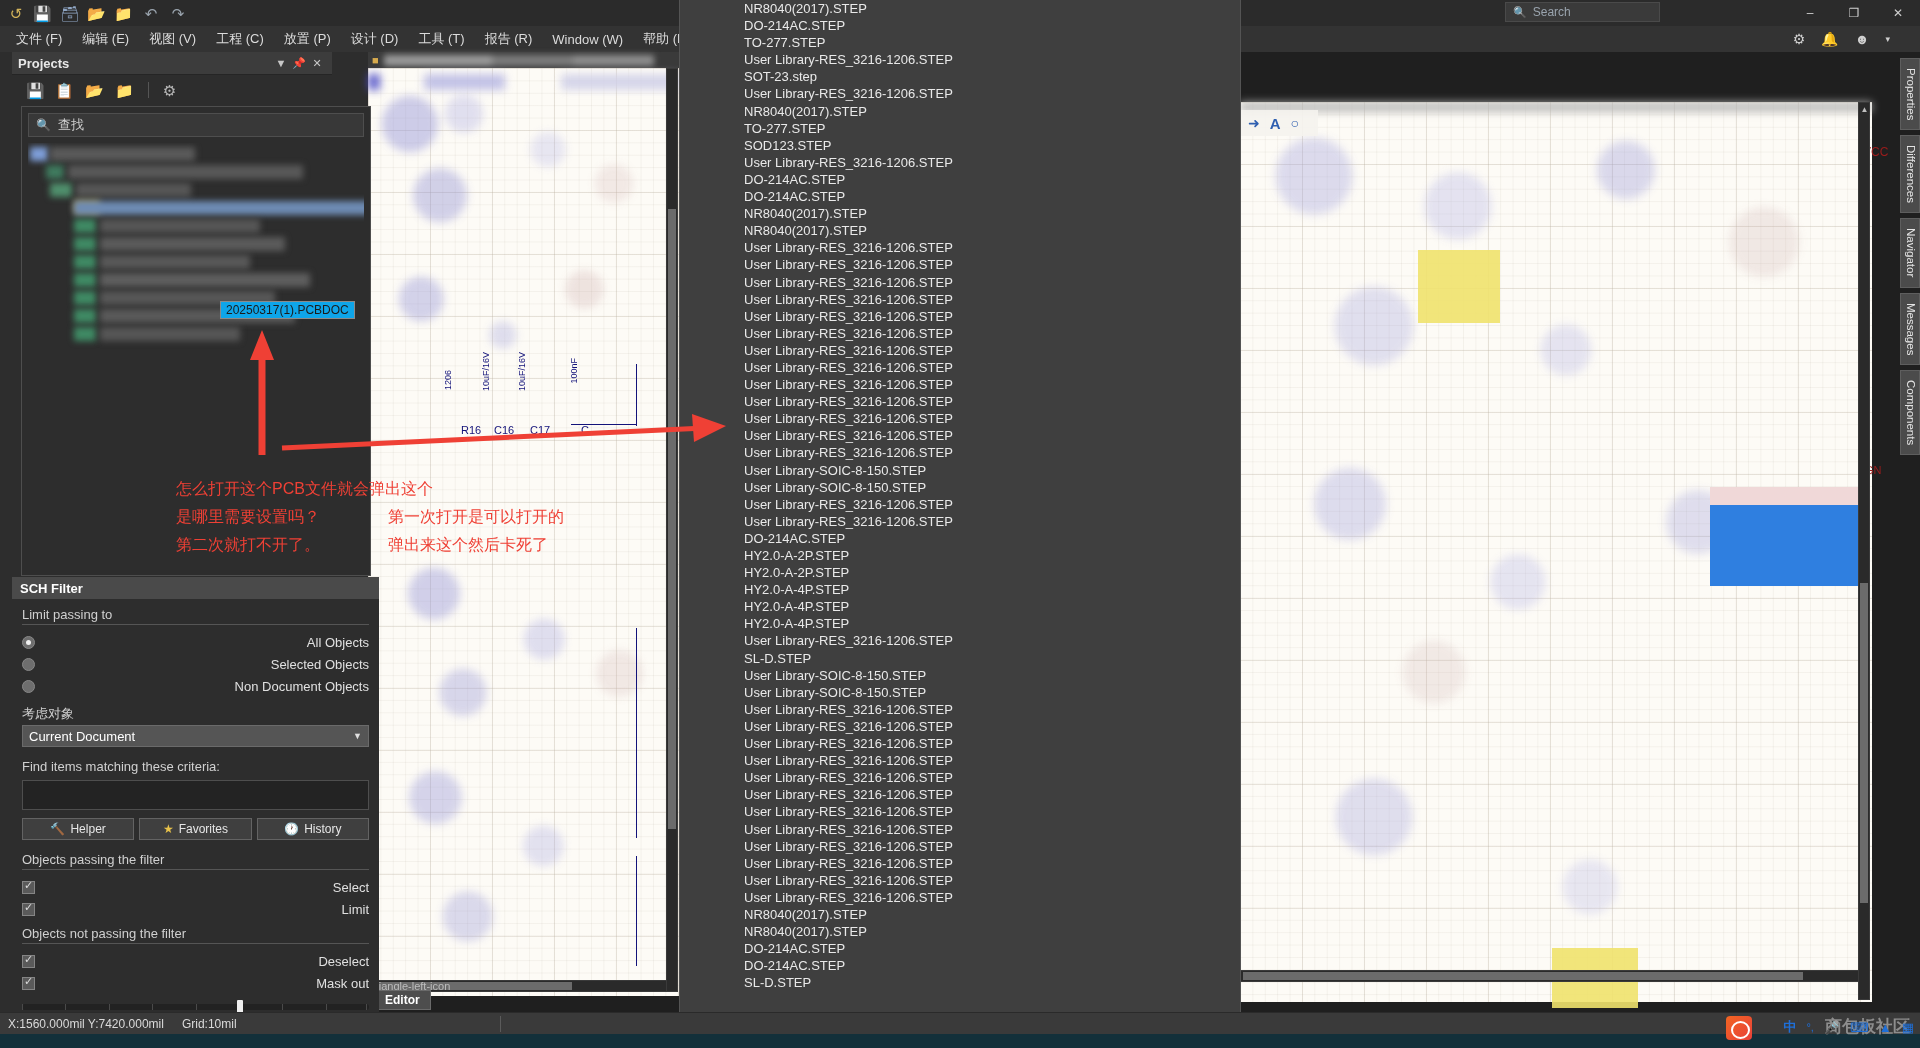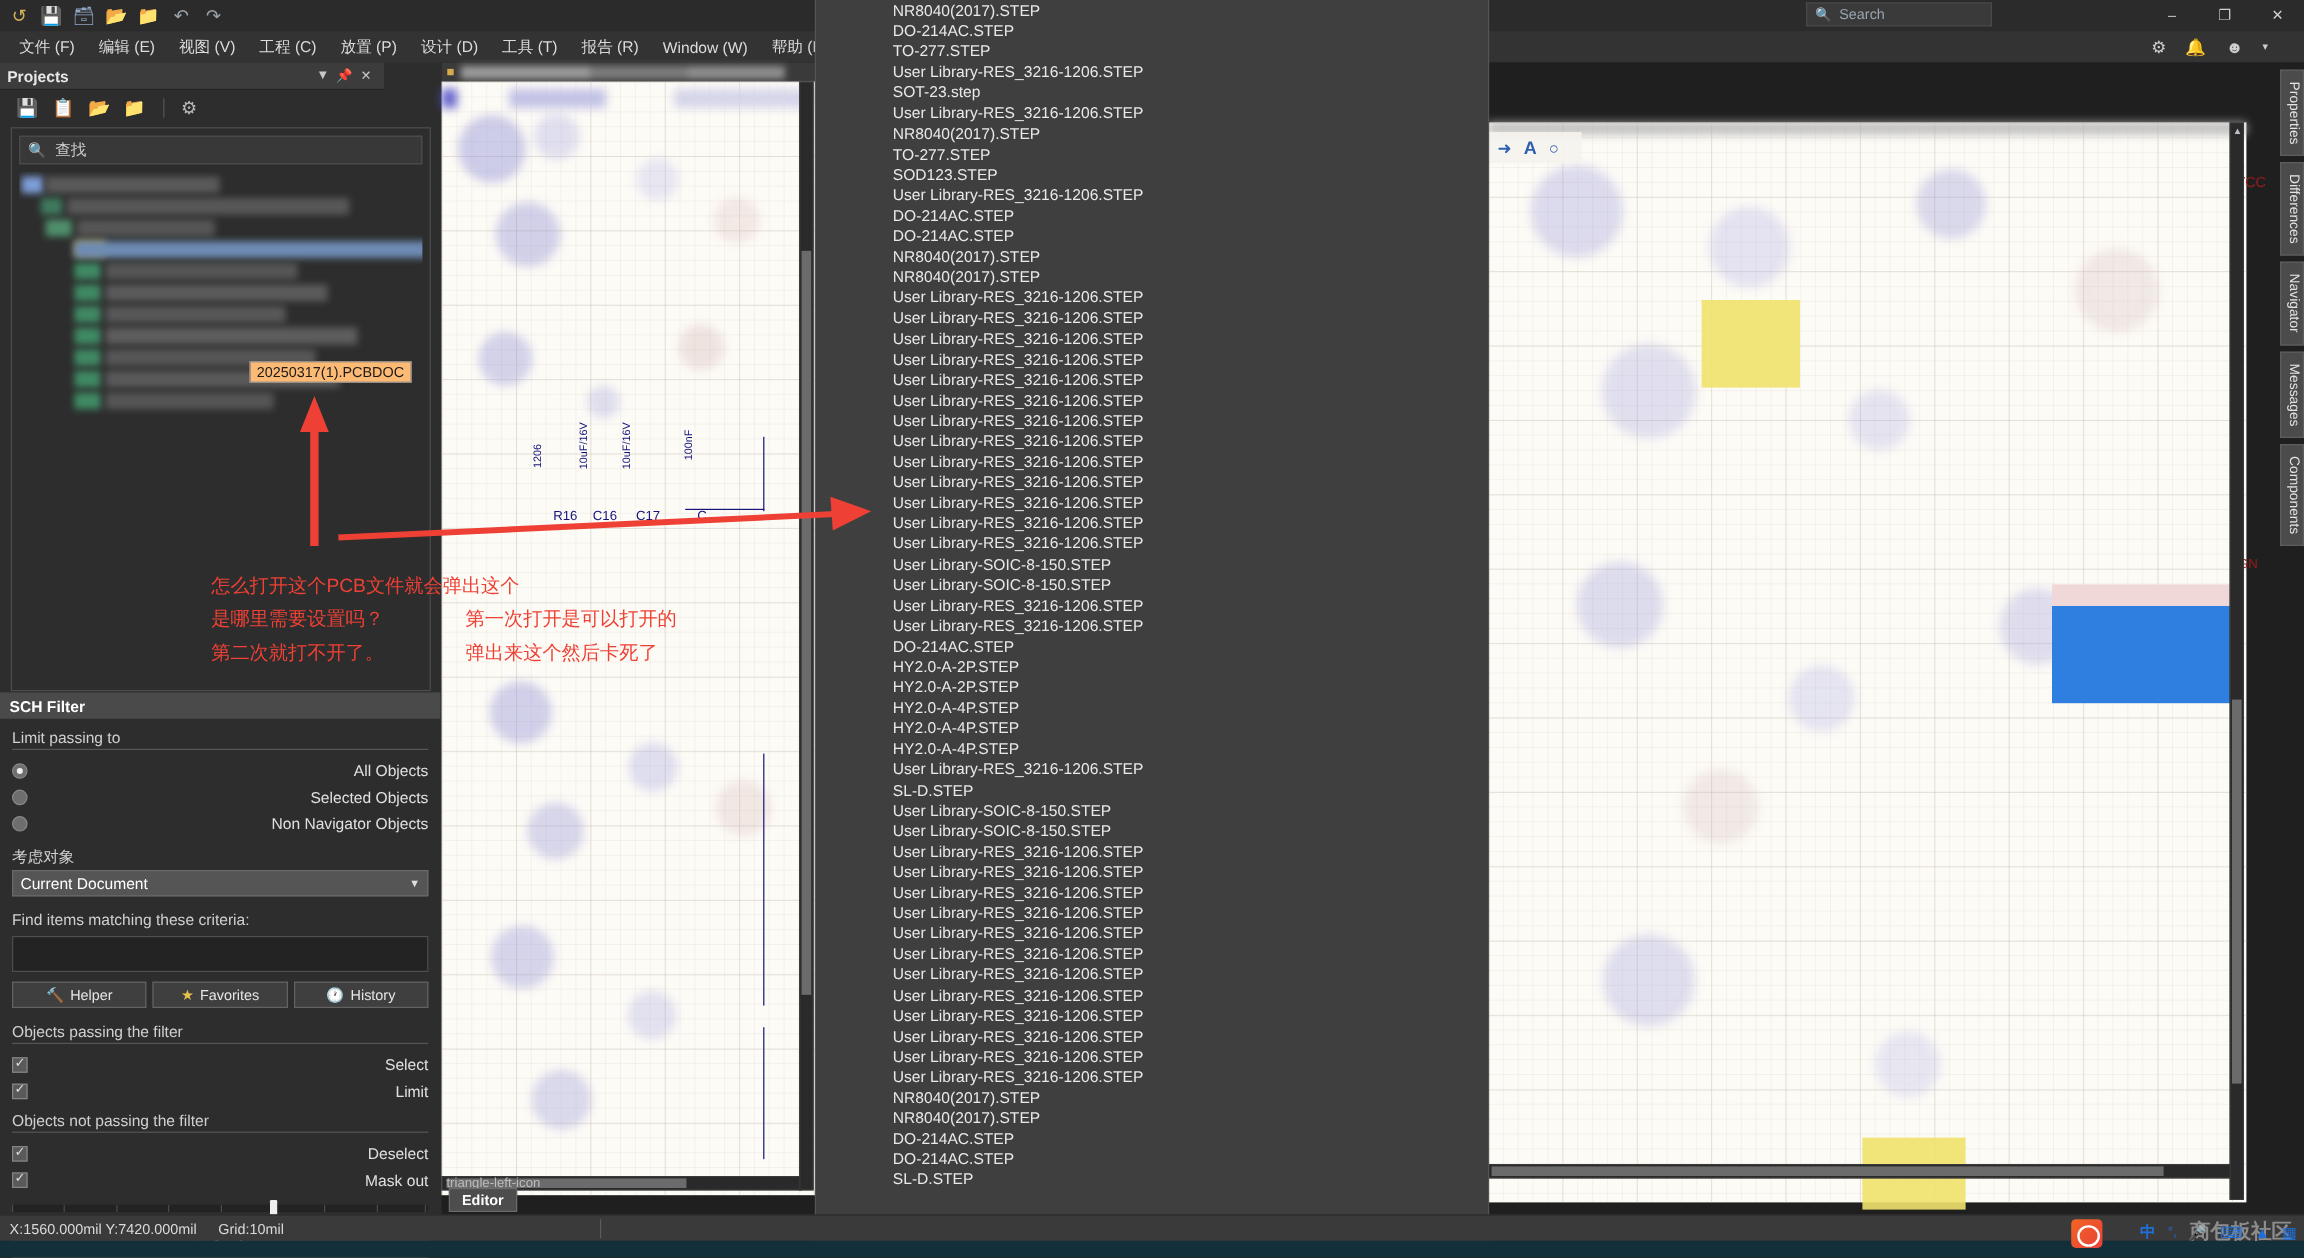--- a/index.html
+++ b/index.html
@@ -55,21 +55,21 @@
     padding: 3px 10px; font-size: 13px; color: #dcdcdc; white-space: nowrap;
   }
   .acct-icons {
     position: absolute; right: 30px; top: 26px; height: 26px;
     display: flex; align-items: center; gap: 16px; color: #cfcfcf;
   }
   .acct-icons .ic { font-size: 14px; }
 
   
   .left-dock {
-    position: absolute; left: 0; top: 52px; width: 320px; height: 968px;
+    position: absolute; left: 12px; top: 52px; width: 320px; height: 968px;
     background: #2d2d2d;
   }
   .panel-header {
     height: 23px; background: #3c3c3c;
     display: flex; align-items: center; padding: 0 6px;
     border-bottom: 1px solid #252525;
   }
   .panel-header .ptitle { font-size: 13px; font-weight: bold; color: #e8e8e8; flex: 1; }
   .panel-header .hic { width: 18px; text-align: center; color: #c8c8c8; font-size: 11px; }
 
@@ -89,21 +89,21 @@
     display: flex; align-items: center; gap: 7px; padding: 0 7px;
   }
   .find-box .mag { font-size: 12px; color: #b0b0b0; }
   .find-box .ph { font-size: 13px; color: #cfcfcf; }
   .tree-area { position: relative; margin: 4px 6px 0 6px; height: 230px; overflow: hidden; }
   .blur-row {
     position: absolute; height: 14px; border-radius: 1px;
     filter: blur(3px);
   }
   .tooltip-file {
-    position: absolute; background: #fdba74; color: #1b1b1b; border: 1px solid #8a8a8a;
+    position: absolute; background: #0ea5e9; color: #1b1b1b; border: 1px solid #8a8a8a;
     font-size: 12px; padding: 1px 5px; white-space: nowrap;
   }
 
   
   .filter-panel {
     position: absolute; left: 0; top: 525px; width: 367px; height: 495px;
     background: #2d2d2d;
   }
   .fp-head {
     height: 22px; background: #4a4a4a; display: flex; align-items: center;
@@ -487,21 +487,21 @@
         <div class="radio-row">
           <span class="radio on"></span>
           <span>All Objects</span>
         </div>
         <div class="radio-row">
           <span class="radio"></span>
           <span>Selected Objects</span>
         </div>
         <div class="radio-row">
           <span class="radio"></span>
-          <span>Non Navigator Objects</span>
+          <span>Non Document Objects</span>
         </div>
 
         <div class="fp-label sect-head">考虑对象</div>
         <div class="combo">
           <span>Current Document</span>
           <span class="arrow">▼</span>
         </div>
 
         <div class="fp-label" style="margin-top:12px;">Find items matching these criteria:</div>
         <div class="criteria-input"></div>

